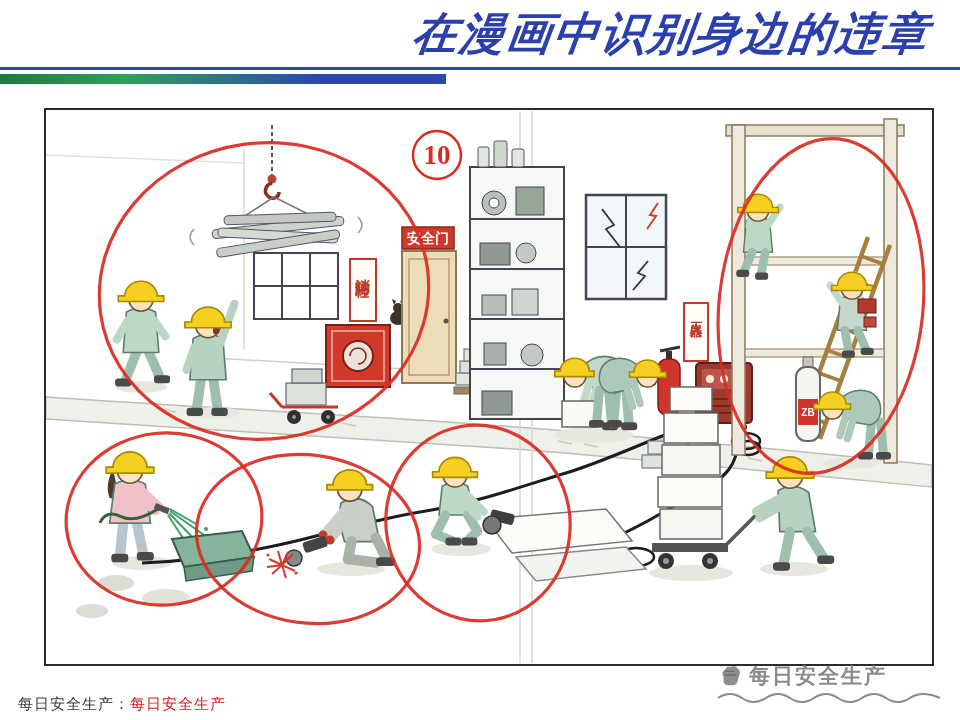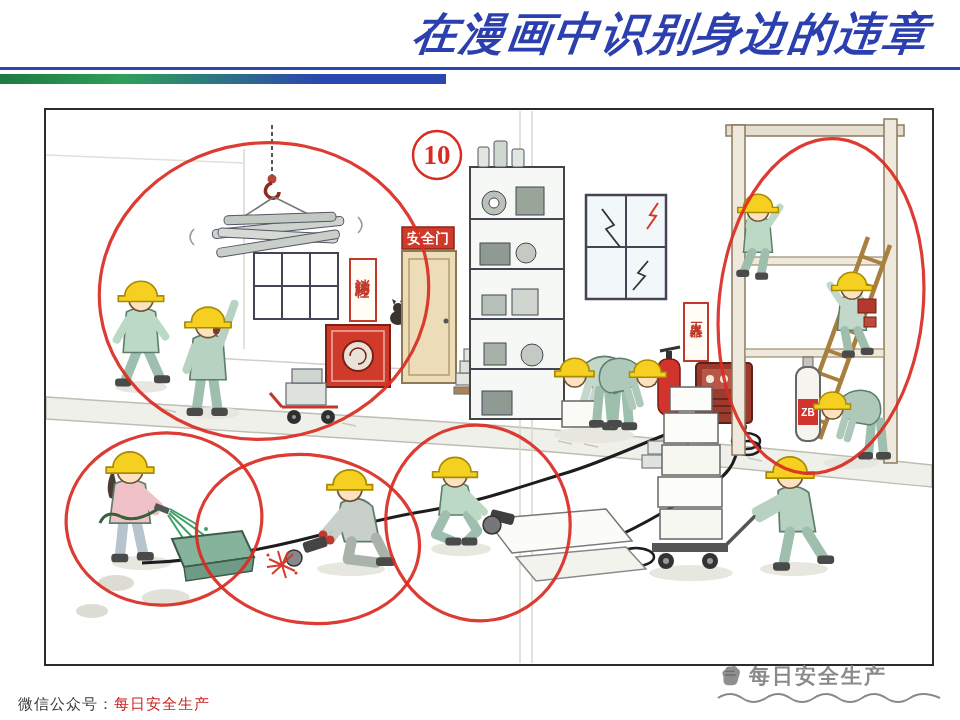--- a/index.html
+++ b/index.html
@@ -407,21 +407,21 @@
   </g>
 
   <g>
     <circle cx="391" cy="44" r="24" fill="#fff" stroke="#d92b22" stroke-width="2.5"></circle>
     <text x="391" y="53" text-anchor="middle" class="num-label">10</text>
   </g>
 </svg>
 </div>
 
 <div class="footer">
-  <span>微信公众号：</span><span class="acct">每日安全生产</span>
+  <span>每日安全生产：</span><span class="acct">每日安全生产</span>
 </div>
 
 <div class="watermark">
   <div class="watermark-row">
     <svg width="28" height="28" viewBox="0 0 30 30">
       <path d="M8 16 q-3 -6 2 -8 q1 -4 6 -3 q5 -2 7 2 q4 2 2 7 l-2 7 q-1 4 -6 4 h-4 q-4 0 -5 -4 z" fill="#8f8f8f"></path>
       <path d="M10 10 h10 M10 14 h11" stroke="#6e6e6e" stroke-width="1.5" fill="none"></path>
     </svg>
     <span class="watermark-text">每日安全生产</span>
   </div>

